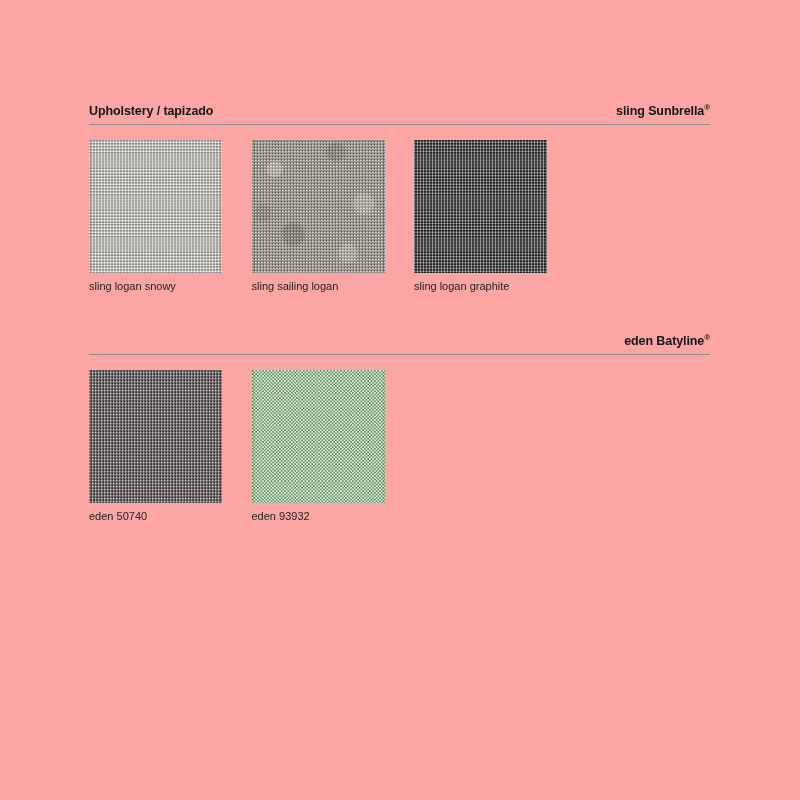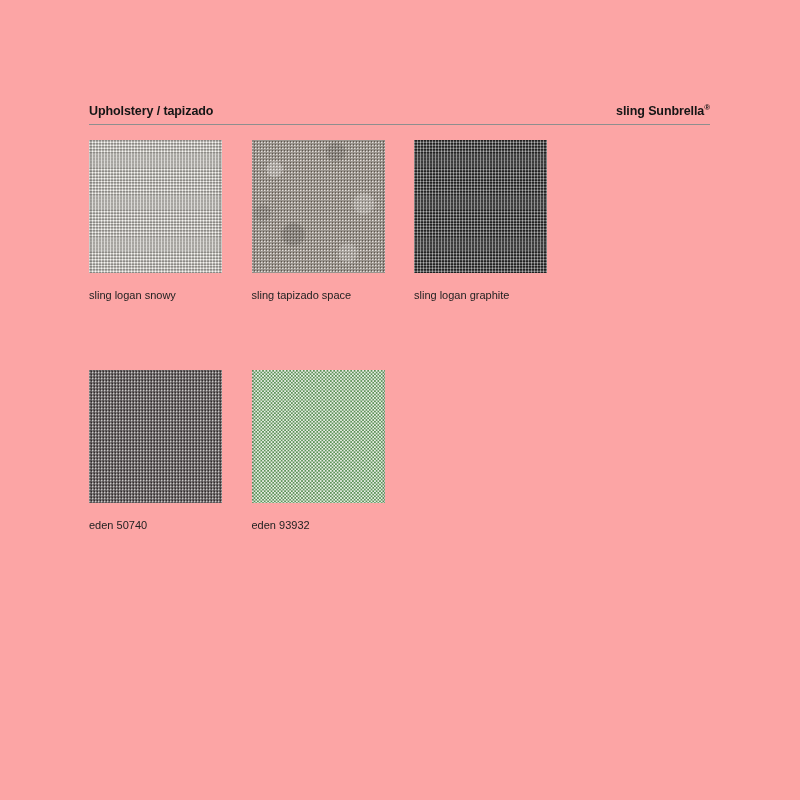--- a/index.html
+++ b/index.html
@@ -74,21 +74,21 @@
     height: 133px;
     position: relative;
     overflow: hidden;
     background-color: #cccccc;
   }
   .swatch .weave {
     position: absolute;
     inset: 0;
   }
   .swatch-label {
-    margin-top: 16px;
+    margin-top: 7px;
     font-size: 11px;
     line-height: 1.1;
     color: #222222;
     white-space: nowrap;
   }
 
   
 
   
   .weave-basket {
@@ -166,34 +166,43 @@
     </div>
 
 
     <div class="swatch-cell">
       <div class="swatch" id="sw-0-0-2" style="background-color: rgb(165, 151, 138);">
         <div class="weave weave-basket"></div>
         <div class="weave weave-knots"></div>
         <div class="weave weave-mottle"></div>
         <div class="weave edge-shade"></div>
       </div>
-      <div class="swatch-label">sling tapizado space</div>
+      <div class="swatch-label">sling sailing logan</div>
     </div>
 
     <div class="swatch-cell">
       <div class="swatch" id="sw-0-0-3" style="background-color: rgb(55, 55, 55);">
         <div class="weave weave-basket"></div>
         <div class="weave weave-rib"></div>
         <div class="weave edge-shade"></div>
       </div>
       <div class="swatch-label">sling logan graphite</div>
     </div>
 
   </div>
 
+  <div class="section" style="top:325px;">
+    <div class="section-head">
+      <div class="section-title"></div>
+      <div class="section-brand">
+        <span>eden Batyline</span><span class="reg">®</span>
+      </div>
+    </div>
+    <div class="section-rule"></div>
+  </div>
 
   <div class="swatch-row" style="top:370px;">
 
 
     <div class="swatch-cell">
       <div class="swatch" id="sw-1-0-1" style="background-color: rgb(84, 74, 76);">
         <div class="weave weave-knots"></div>
         <div class="weave weave-basket"></div>
         <div class="weave edge-shade"></div>
       </div>

